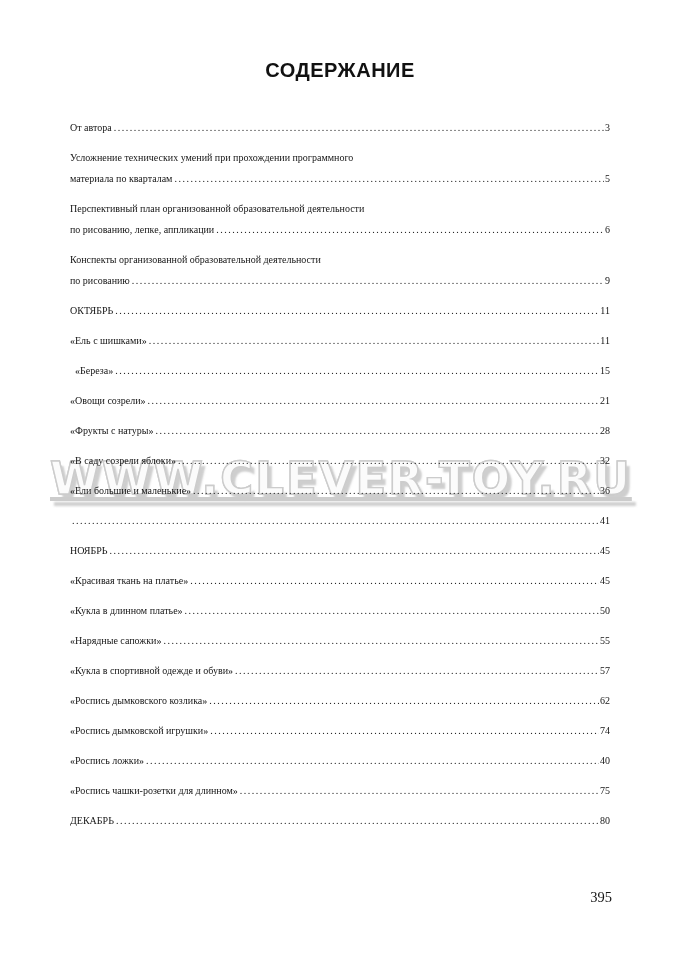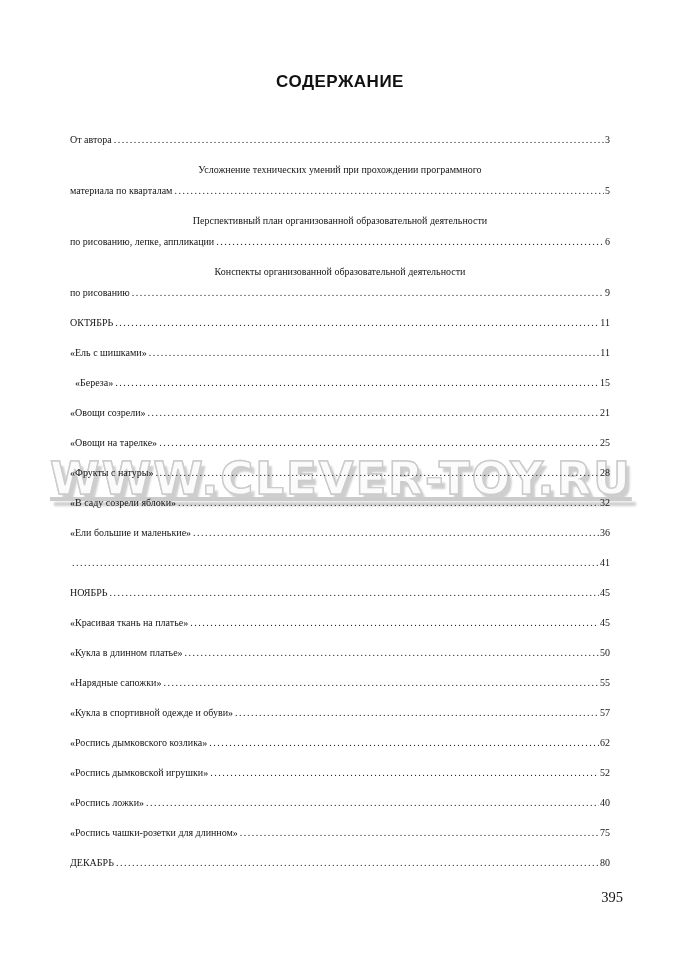--- a/index.html
+++ b/index.html
@@ -31,42 +31,41 @@
     white-space: nowrap;
     color: #fbfbfb;
     -webkit-text-stroke: 1.4px #cccccc;
     text-shadow: 4px 5px 2px rgba(165,165,165,0.55);
     user-select: none;
     text-decoration: underline;
   }
   .doc-title {
     position: relative;
     z-index: 1;
-    margin: 12px;
+    margin: 0;
     text-align: center;
     font-family: "Liberation Sans", sans-serif;
     font-weight: bold;
-    font-size: 17px;
+    font-size: 20px;
     line-height: 20px;
     letter-spacing: 0.5px;
     color: #111111;
   }
   .toc {
     position: relative;
     z-index: 1;
     margin-top: 37px;
     font-size: 10px;
   }
   .toc-entry {
     margin-bottom: 9px;
     line-height: 21px;
   }
   .toc-preline {
     white-space: nowrap;
-    text-align: center;
   }
   .toc-lastline {
     display: flex;
     align-items: baseline;
   }
   .toc-text {
     white-space: nowrap;
   }
   .leader {
     flex: 1 1 auto;
@@ -79,21 +78,21 @@
     content: "...........................................................................................................................................................................................................................................";
     letter-spacing: 1.5px;
   }
   .toc-page {
     white-space: nowrap;
   }
   .folio {
     position: absolute;
     z-index: 1;
     top: 889px;
-    right: 57px;
+    right: 68px;
     font-size: 14.5px;
     color: #151515;
   }
 </style>
 </head>
 <body>
 
 <div class="page">
   <div class="watermark">WWW.CLEVER-TOY.RU</div>
 
@@ -160,27 +159,20 @@
   </div>
 
   <div class="toc-entry">
     <div class="toc-lastline">
       <span class="toc-text">«Овощи созрели»</span>
       <span class="leader"></span>
       <span class="toc-page">21</span>
     </div>
   </div>
 
-  <div class="toc-entry">
-    <div class="toc-lastline">
-      <span class="toc-text">«Овощи на тарелке»</span>
-      <span class="leader"></span>
-      <span class="toc-page">25</span>
-    </div>
-  </div>
 
   <div class="toc-entry">
     <div class="toc-lastline">
       <span class="toc-text">«Фрукты с натуры»</span>
       <span class="leader"></span>
       <span class="toc-page">28</span>
     </div>
   </div>
 
   <div class="toc-entry">
@@ -251,21 +243,21 @@
       <span class="toc-text">«Роспись дымковского козлика»</span>
       <span class="leader"></span>
       <span class="toc-page">62</span>
     </div>
   </div>
 
   <div class="toc-entry">
     <div class="toc-lastline">
       <span class="toc-text">«Роспись дымковской игрушки»</span>
       <span class="leader"></span>
-      <span class="toc-page">52</span>
+      <span class="toc-page">74</span>
     </div>
   </div>
 
   <div class="toc-entry">
     <div class="toc-lastline">
       <span class="toc-text">«Роспись ложки»</span>
       <span class="leader"></span>
       <span class="toc-page">40</span>
     </div>
   </div>

